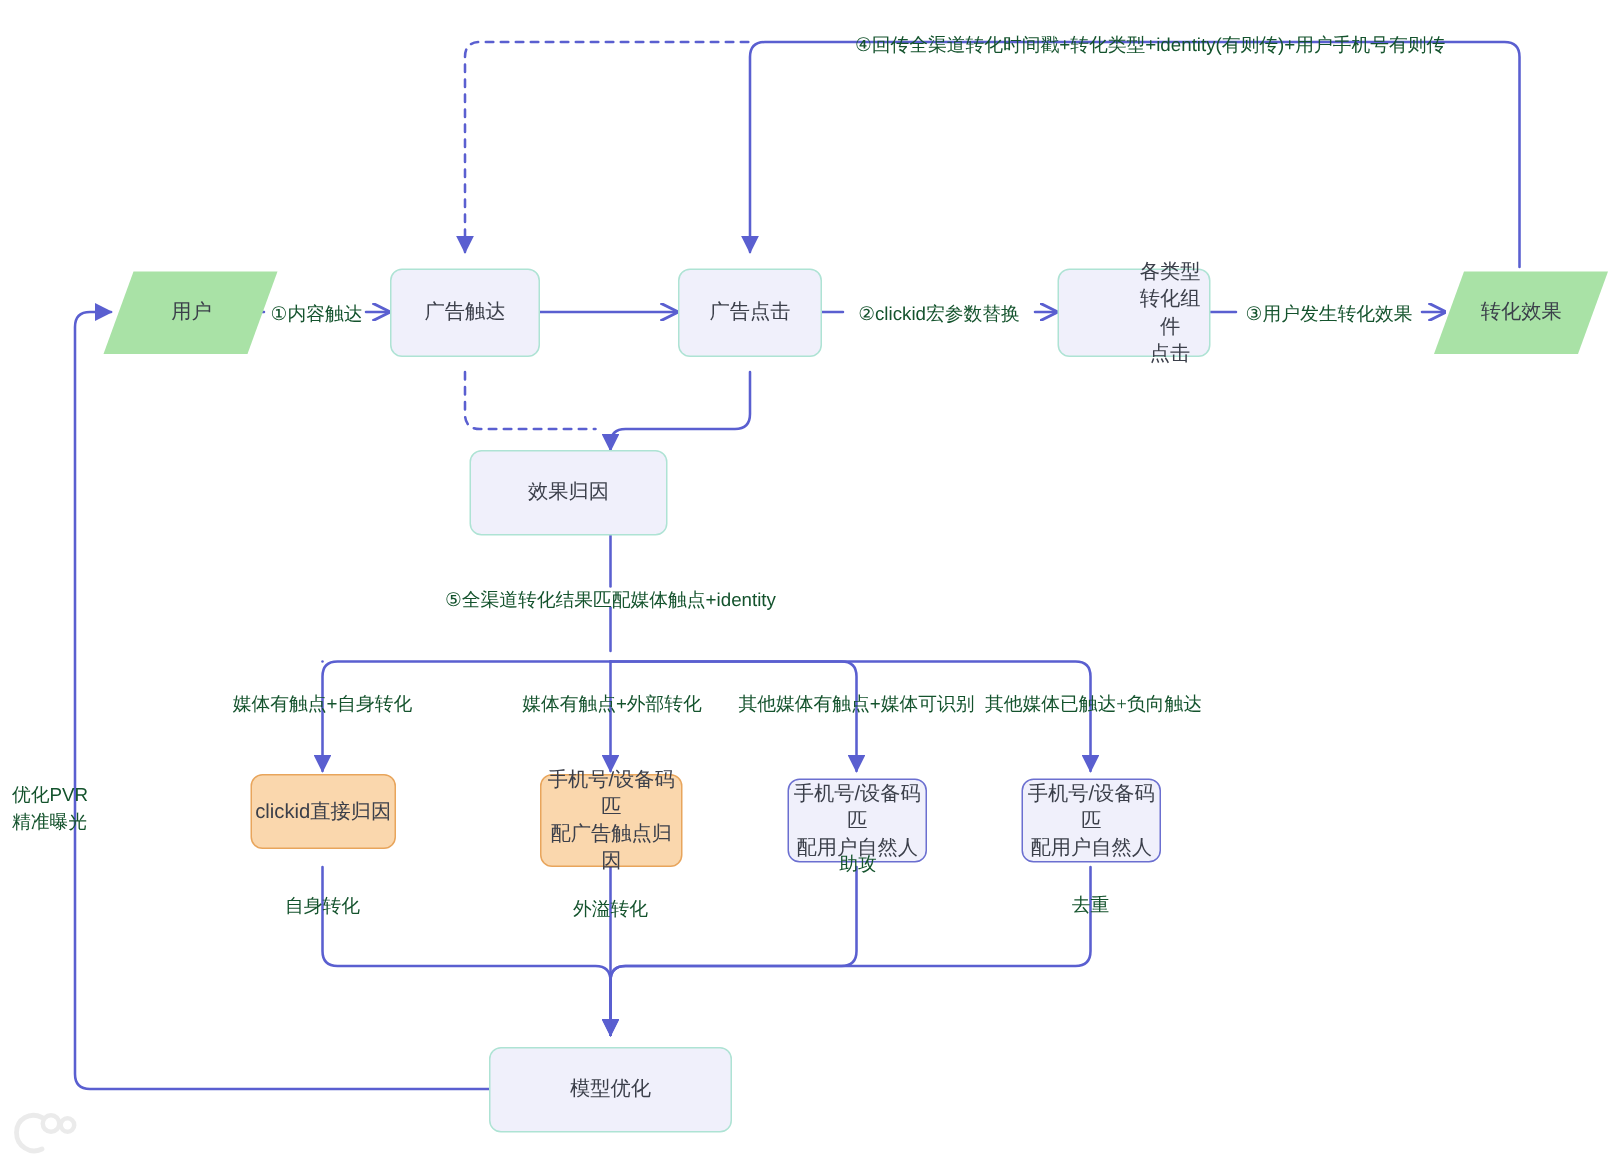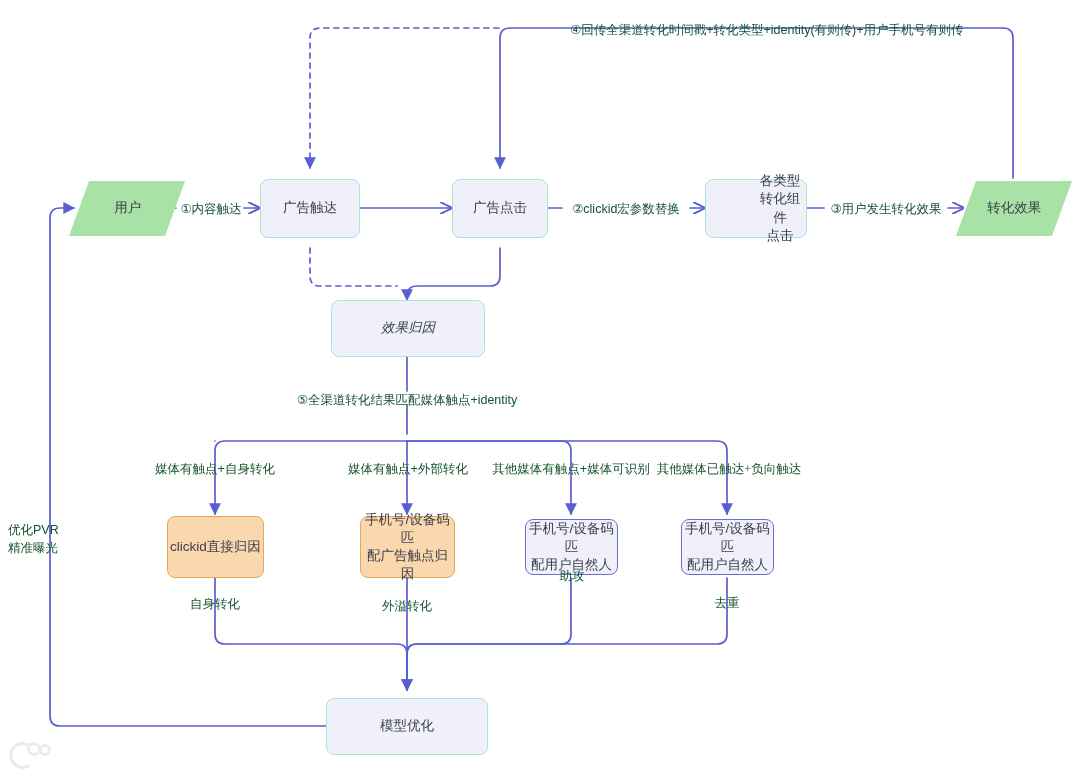--- a/index.html
+++ b/index.html
@@ -160,25 +160,25 @@
 
   <div class="node n-lav" style="left:705px; top:179px; width:102px; height:59px;padding-left:48px;">
     <span>各类型转化组件
 点击</span>
   </div>
 
   <div class="node n-para" style="left:966px; top:181px; width:96px; height:55px;">
     <span>转化效果</span>
   </div>
 
-  <div class="node n-lav" style="left:331px; top:300px; width:154px; height:57px;font-style:italic;">
+  <div class="node n-lav" style="left:313px; top:300px; width:132px; height:57px;">
     <span>效果归因</span>
   </div>
 
-  <div class="node n-orange" style="left:167px; top:516px; width:97px; height:62px;text-align:right;">
+  <div class="node n-orange" style="left:167px; top:516px; width:97px; height:50px;text-align:right;">
     <span>clickid直接归因</span>
   </div>
 
   <div class="node n-orange" style="left:360px; top:516px; width:95px; height:62px;">
     <span>手机号/设备码匹
 配广告触点归因</span>
   </div>
 
   <div class="node n-purple" style="left:525px; top:519px; width:93px; height:56px;">
     <span>手机号/设备码匹

